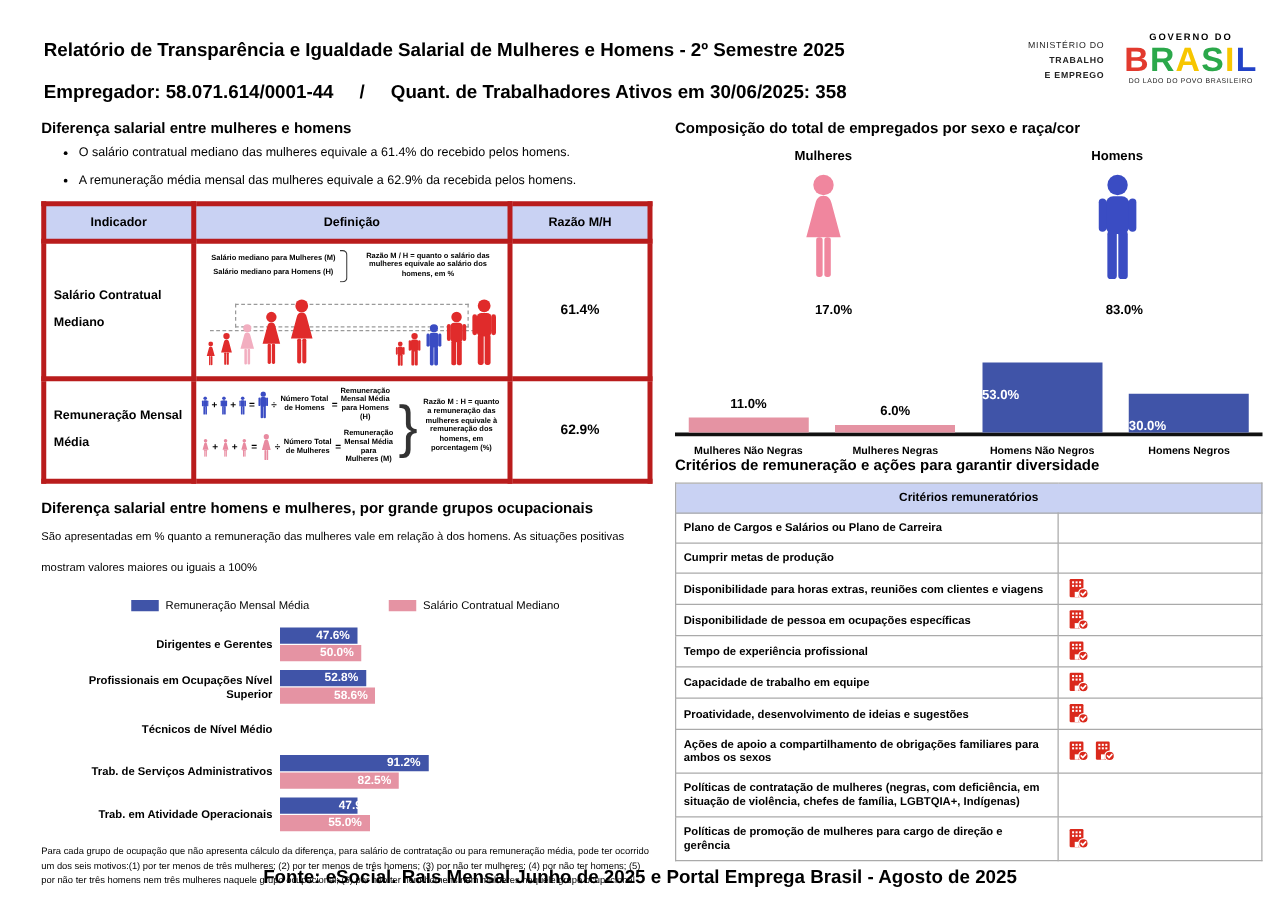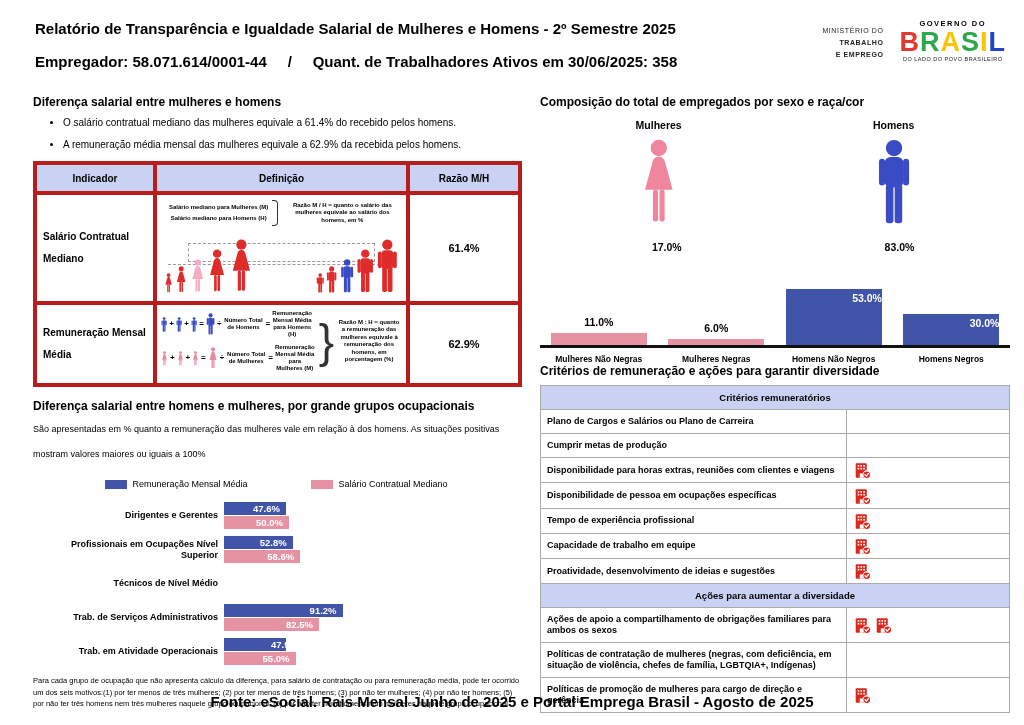--- a/index.html
+++ b/index.html
@@ -4,21 +4,21 @@
 <style>
   html,body{margin:0;padding:0;}
   body{
     width:1024px;height:725px;position:relative;background:#fff;
     font-family:"Liberation Sans",sans-serif;color:#000;overflow:hidden;
   }
   
   .header{position:absolute;left:35px;top:10px;width:975px;display:flex;justify-content:space-between;}
   .titles{padding-top:10px;}
   .t1,.t2{font-size:15px;font-weight:bold;white-space:pre-wrap;}
-  .t1{margin:0 0 16px 0;}
+  .t1{margin:12px 0 16px 0;}
   .brand{display:flex;gap:16px;align-items:center;}
   .ministry{text-align:right;font-size:7px;letter-spacing:.6px;line-height:12px;color:#222;margin-top:6px;}
   .ministry .mb{font-weight:bold;}
   .govlogo{text-align:center;padding-right:4px;}
   .gov-top{font-size:7.5px;font-weight:bold;letter-spacing:1.5px;}
   .gov-name{font-size:27px;font-weight:bold;line-height:28px;letter-spacing:1px;}
   .gov-tag{font-size:5.5px;letter-spacing:.5px;color:#222;}
   
   .col-left{position:absolute;left:33px;top:95px;width:487px;}
   .col-right{position:absolute;left:540px;top:95px;width:470px;}
@@ -63,21 +63,21 @@
   
   .gender-row{display:flex;justify-content:space-around;margin-top:10px;}
   .gender{text-align:center;}
   .glabel{font-weight:bold;font-size:10.5px;margin-bottom:8px;}
   .gpct{font-weight:bold;font-size:10.5px;margin-top:12px;text-align:right;}
   .race-chart{margin-top:20px;}
   .race-bars{display:flex;align-items:flex-end;border-bottom:3px solid #111;height:72px;}
   .race-col{flex:1;display:flex;flex-direction:column;align-items:center;justify-content:flex-end;}
   .race-val{font-weight:bold;font-size:10.5px;margin-bottom:3px;height:14px;}
   .race-bar{width:82%;}
-  .race-bar.inside{color:#fff;text-align:right;font-weight:bold;font-size:10.5px;padding-top:3px;box-sizing:border-box;}
+  .race-bar.inside{color:#fff;text-align:left;font-weight:bold;font-size:10.5px;padding-top:20px;box-sizing:border-box;}
   .race-cats{display:flex;}
   .race-cat{flex:1;text-align:center;font-weight:bold;font-size:8.5px;margin-top:6px;}
   
   .crit-title{margin-top:22px;}
   table.criteria{width:100%;border-collapse:collapse;margin-top:7px;}
   table.criteria th,table.criteria td{border:1px solid #aaa;}
   table.criteria th{background:#C9D2F3;font-size:9.5px;font-weight:bold;height:21px;}
   .crit-label{font-size:9px;font-weight:bold;padding:6px 6px;line-height:11px;}
   .crit-icons{width:148px;padding:3px 7px;vertical-align:middle;}
   .crit-icons svg{margin-right:4px;vertical-align:middle;}
@@ -546,23 +546,20 @@
                 <rect x="4.3" y="6.9" width="1.9" height="1.9"></rect>
                 <rect x="7.6" y="6.9" width="1.9" height="1.9"></rect>
                 <rect x="10.9" y="6.9" width="1.9" height="1.9"></rect>
                 <rect x="6.8" y="13.5" width="3.6" height="5"></rect>
               </g>
               <circle cx="15" cy="15" r="4.5" fill="#DA291C" stroke="#fff" stroke-width="1.3"></circle>
               <path d="M12.9,15 l1.5,1.5 l2.7,-3" stroke="#fff" stroke-width="1.5" fill="none" stroke-linecap="round"></path>
             </svg></td>
         </tr>
         <tr>
-          <th colspan="2">Ações para aumentar a diversidade</th>
-        </tr>
-        <tr>
           <td class="crit-label">Ações de apoio a compartilhamento de obrigações familiares para ambos os sexos</td>
           <td class="crit-icons"><svg width="17" height="17" viewBox="0 0 20 20" xmlns="http://www.w3.org/2000/svg">
               <rect x="2" y="1.5" width="13" height="17" rx="1.2" fill="#DA291C"></rect>
               <g fill="#fff">
                 <rect x="4.3" y="3.6" width="1.9" height="1.9"></rect>
                 <rect x="7.6" y="3.6" width="1.9" height="1.9"></rect>
                 <rect x="10.9" y="3.6" width="1.9" height="1.9"></rect>
                 <rect x="4.3" y="6.9" width="1.9" height="1.9"></rect>
                 <rect x="7.6" y="6.9" width="1.9" height="1.9"></rect>
                 <rect x="10.9" y="6.9" width="1.9" height="1.9"></rect>

